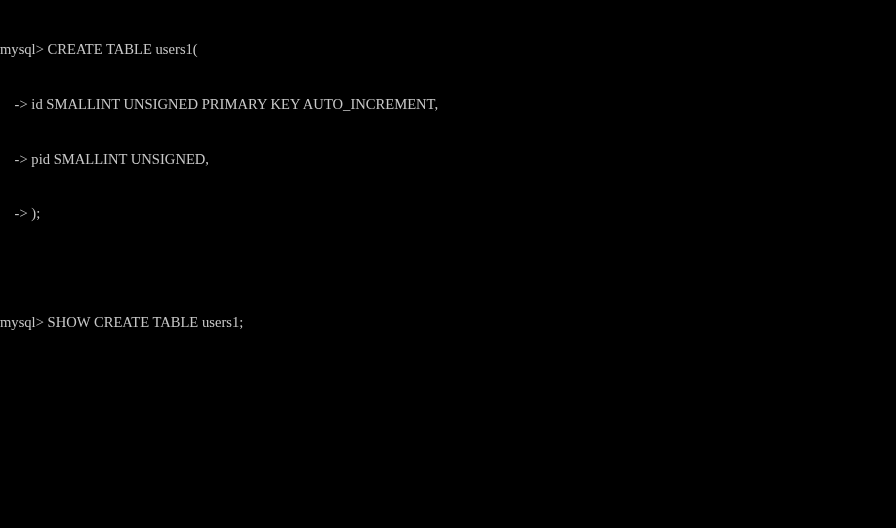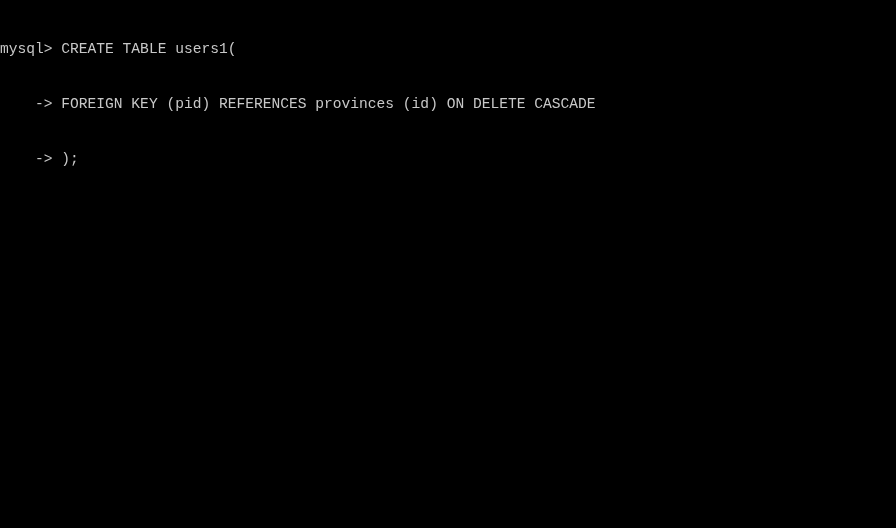--- a/index.html
+++ b/index.html
@@ -11,21 +11,21 @@
   body {
     width: 896px;
     height: 528px;
     overflow: hidden;
   }
   #terminal {
     width: 896px;
     height: 528px;
     background: #000000;
     color: #c8c8c8;
-    font-family: Liberation Mono, monospace;
+    font-family: Liberation Serif, serif;
     font-size: 14.6px;
     line-height: 18.2px;
     letter-spacing: 0px;
     padding: 4px 0 0 0;
     box-sizing: border-box;
     white-space: pre;
     overflow: hidden;
     position: relative;
   }
   .line {
@@ -37,23 +37,25 @@
   }
   .line.blank {
     color: transparent;
   }
 </style>
 </head>
 <body>
 
 <div id="terminal">
   <span class="line">mysql&gt; CREATE TABLE users1(</span>
-  <span class="line">    -&gt; FOREIGN KEY (pid) REFERENCES provinces (id) ON DELETE CASCADE</span>
+  <span class="line">    -&gt; id SMALLINT UNSIGNED PRIMARY KEY AUTO_INCREMENT,</span>
+  <span class="line">    -&gt; pid SMALLINT UNSIGNED,</span>
   <span class="line">    -&gt; );</span>
   <span class="line blank"></span>
+  <span class="line">mysql&gt; SHOW CREATE TABLE users1;</span>
   
   
   
   
   
   
   
   
   
   

